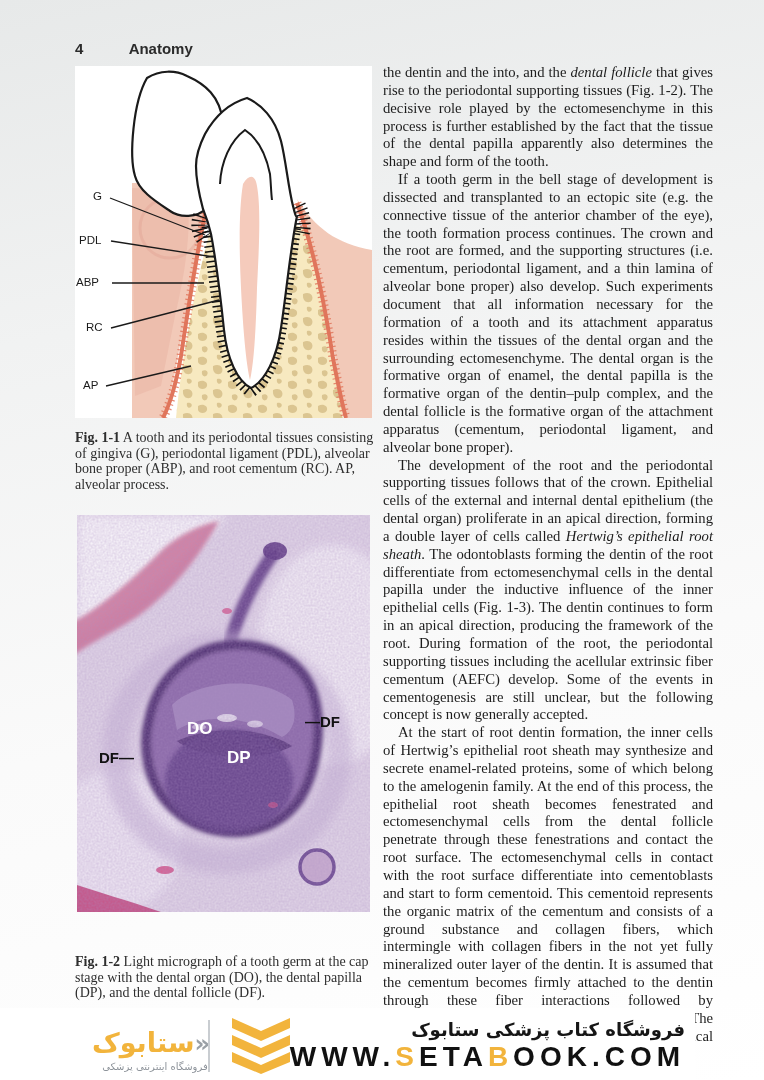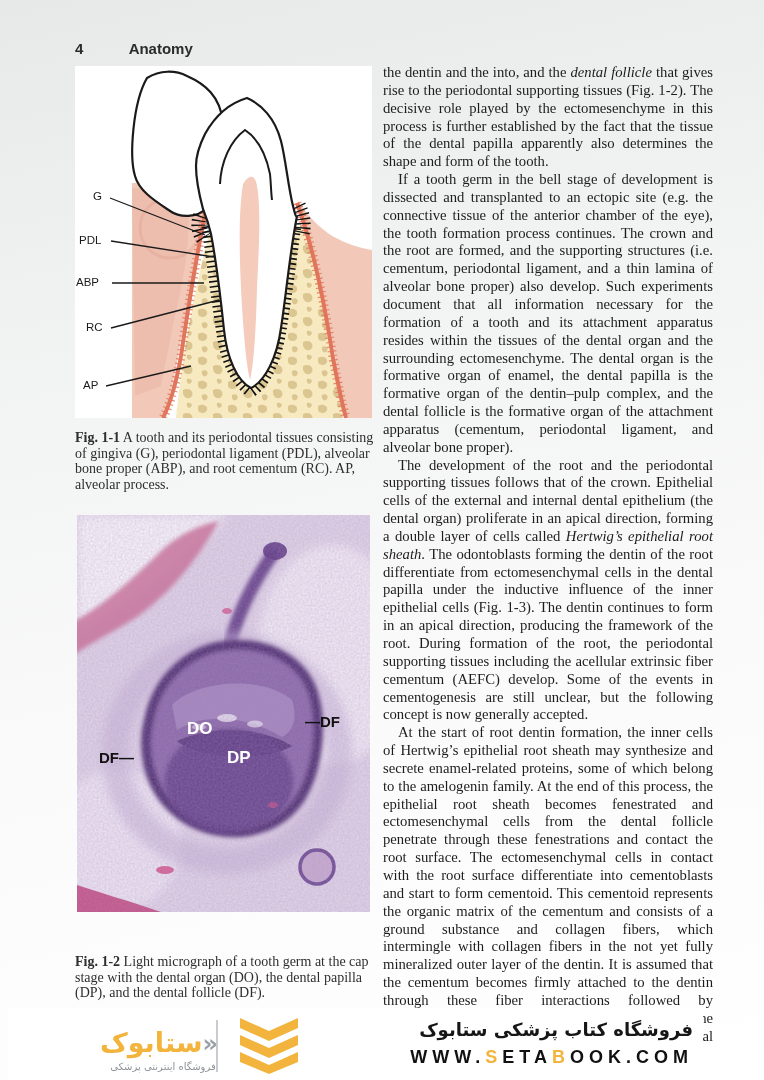--- a/index.html
+++ b/index.html
@@ -21,33 +21,33 @@
   .cap b { font-weight:bold; }
   .cap1 { top:430px; }
   .cap2 { top:954px; }
   .fig2 { position:absolute; left:77px; top:515px; width:293px; height:397px; }
   
   .article { position:absolute; left:383px; top:64px; width:330px;
              font-size:14.7px; line-height:17.85px; color:#1c1c1c;
              text-align:justify; }
   .article p.indent { text-indent:15px; }
   
-  .footer { position:absolute; left:8px; bottom:0; width:695px; height:72px; background:#ffffff; }
+  .footer { position:absolute; left:0; bottom:0; width:695px; height:72px; background:#ffffff; }
   .brand { position:absolute; left:100px; bottom:8px; width:110px; text-align:center; }
   .brand-word { font-family:"DejaVu Sans", sans-serif; font-weight:bold; font-size:27px;
                 line-height:30px; color:#f2b43c; direction:rtl; white-space:nowrap; }
   .brand-word .mark { color:#9aa0a6; font-size:24px; }
   .brand-tag { font-family:"DejaVu Sans", sans-serif; font-size:10px; color:#8d939a;
                margin-top:2px; direction:rtl; }
   .brand-divider { position:absolute; left:208px; bottom:8px; width:2px; height:52px; background:#c9cdd1; }
   .emblem { position:absolute; left:220px; bottom:6px; }
   .footer-right { position:absolute; right:10px; bottom:8px; }
   .store-title { font-family:"DejaVu Sans", sans-serif; font-weight:bold; font-size:18px;
                  color:#161616; direction:rtl; line-height:24px; }
-  .site-url { font-family:"Liberation Sans", sans-serif; font-weight:bold; font-size:18px;
+  .site-url { font-family:"Liberation Sans", sans-serif; font-weight:bold; font-size:28px;
               letter-spacing:5px; color:#111; line-height:30px; }
   .site-url .accent { color:#f2b43c; }
   svg text { font-family:"Liberation Sans", sans-serif; }
 </style>
 </head>
 <body>
 
 <div id="page">
 
   <div class="hdr">

